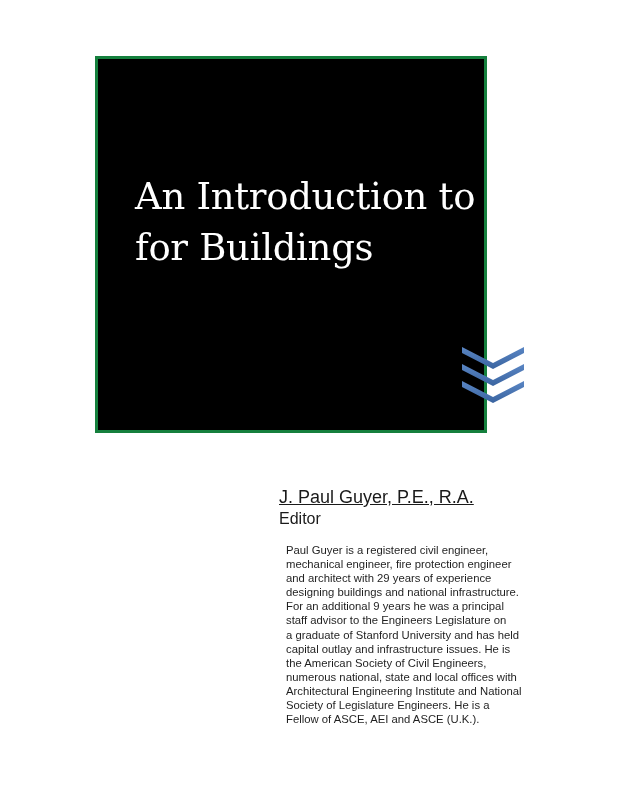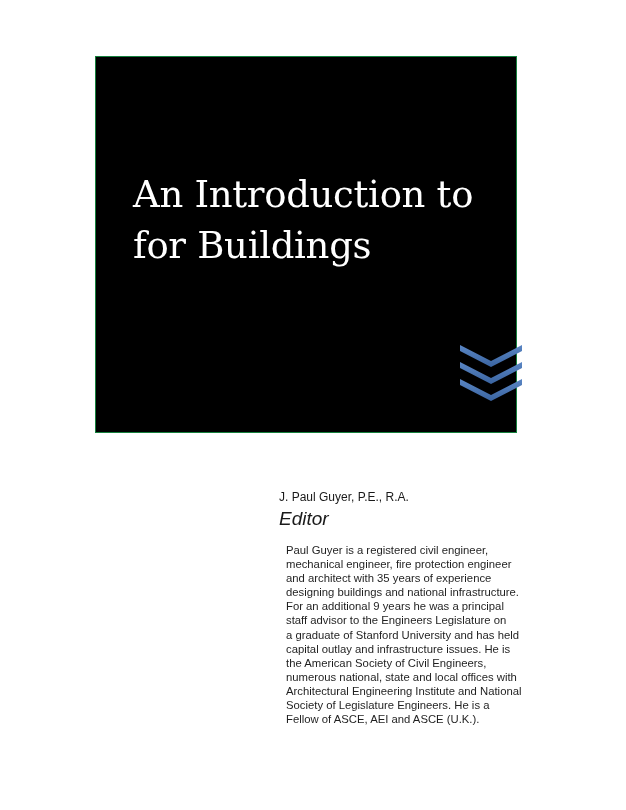--- a/index.html
+++ b/index.html
@@ -10,24 +10,24 @@
     body {
       width: 626px;
       height: 810px;
       position: relative;
       overflow: hidden;
     }
     .cover-panel {
       position: absolute;
       left: 95px;
       top: 56px;
-      width: 422px;
+      width: 392px;
       height: 377px;
       background: #000000;
-      border: 1px solid #15803d;
+      border: 3px solid #15803d;
       box-sizing: border-box;
     }
     .title {
       position: absolute;
       left: 37px;
       top: 112px;
       margin: 0;
       color: #ffffff;
       font-family: "DejaVu Serif", "Liberation Serif", serif;
       font-weight: normal;
@@ -44,29 +44,29 @@
       height: 58px;
     }
     .author-block {
       position: absolute;
       left: 279px;
       top: 486px;
       font-family: "Liberation Sans", sans-serif;
       color: #1a1a1a;
     }
     .author-name {
-      font-size: 12px;
+      font-size: 18px;
       line-height: 22px;
       white-space: nowrap;
+      text-decoration: underline;
     }
     .author-role {
-      font-size: 19px;
+      font-size: 16px;
       line-height: 18px;
       margin-top: 2px;
-      font-style: italic;
     }
     .bio {
       position: absolute;
       left: 279px;
       top: 543px;
       width: 270px;
       font-family: "Liberation Sans", sans-serif;
       font-size: 11.3px;
       line-height: 14.1px;
       color: #1f1f1f;
@@ -95,21 +95,21 @@
 </div>
 
 <div class="author-block">
   <div class="author-name">J. Paul Guyer, P.E., R.A.</div>
   <div class="author-role">Editor</div>
 </div>
 
 <div class="bio">
   <span>Paul Guyer is a registered civil engineer,</span>
   <span>mechanical engineer, fire protection engineer</span>
-  <span>and architect with 35 years of experience</span>
+  <span>and architect with 29 years of experience</span>
   <span>designing buildings and national infrastructure.</span>
   <span>For an additional 9 years he was a principal</span>
   <span>staff advisor to the Engineers Legislature on</span>
   <span>a graduate of Stanford University and has held</span>
   <span>capital outlay and infrastructure issues.  He is</span>
   <span>the American Society of Civil Engineers,</span>
   <span>numerous national, state and local offices with</span>
   <span>Architectural Engineering Institute and National</span>
   <span>Society of Legislature Engineers. He is a</span>
   <span>Fellow of ASCE, AEI and ASCE (U.K.).</span>

